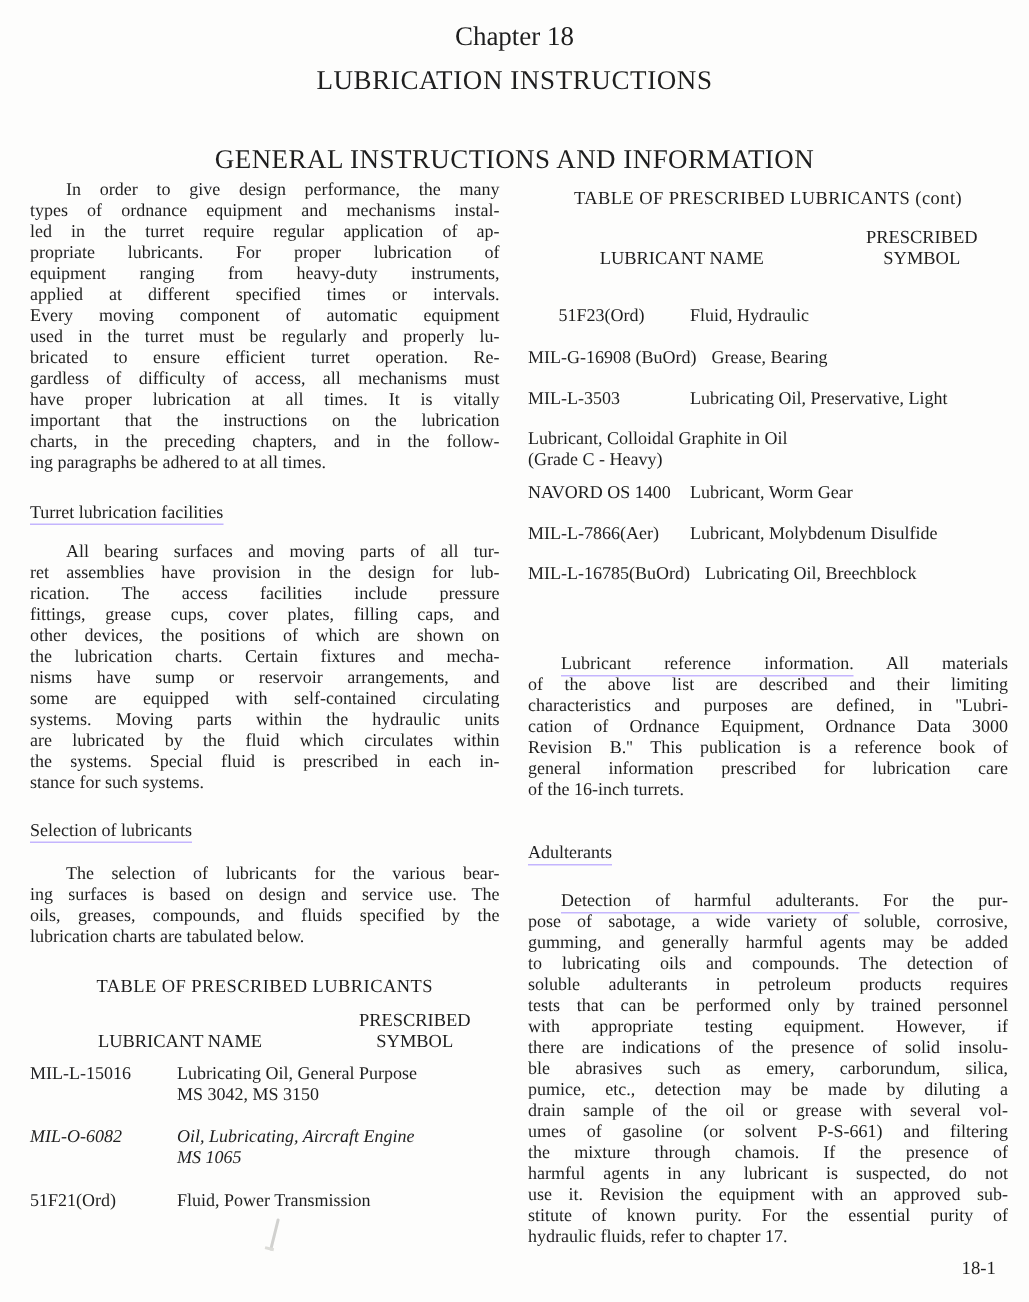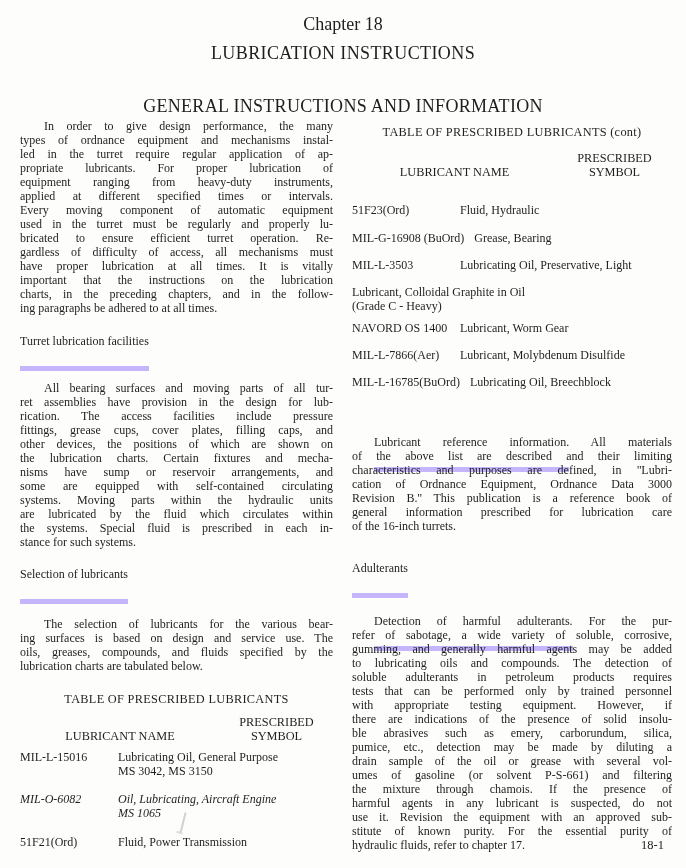--- a/index.html
+++ b/index.html
@@ -31,21 +31,21 @@
   }
   .para div.pline:last-of-type { text-align-last: left; }
   .para div.pline:first-of-type { text-indent: 24px; }
   .para.cont div.pline:first-of-type { text-indent: 0; }
   .lead-line {
     text-align: justify;
     text-align-last: justify;
     height: 14px;
     text-indent: 22px;
   }
-  .underline { border-bottom: 5px solid #c4b5fd; padding-bottom: 18px; }
+  .underline { border-bottom: 1px solid #c4b5fd; padding-bottom: 1px; }
 
   .sub-heading { display: block; }
   .sub-heading .underline { display: inline-block; }
 
   .tbl-title { text-align: center; font-size: 12.3px; letter-spacing: 0.3px; }
   .tbl-head { display: flex; align-items: flex-end; font-size: 12.3px; }
   .th-name   { width: 200px; text-align: center; }
   .th-symbol { flex: 1; text-align: center; line-height: 14px; }
   .col-right .th-name { width: 205px; }
 
@@ -181,21 +181,21 @@
     <div class="tbl-head" style="margin-top: 12px;">
       <div class="th-name">LUBRICANT NAME</div>
       <div class="th-symbol">
         <div>PRESCRIBED</div>
         <div>SYMBOL</div>
       </div>
     </div>
 
     <div style="margin-top: 14px;">
 
-        <div class="trow" style="margin-top: 24px;">
+        <div class="trow" style="margin-top: 24px; text-align: center;">
           <div class="t-sym">51F23(Ord)</div>
           <div class="t-name">
             <div>Fluid, Hydraulic</div>
 
           </div>
         </div>
 
         <div class="trow" style="margin-top: 14px;">
           <div class="t-sym">MIL-G-16908 (BuOrd)</div>
           <div class="t-name">
@@ -262,21 +262,21 @@
     <div class="sub-heading" style="margin-top: 28px;">
       <span class="underline">Adulterants</span>
     </div>
 
     <div class="para cont" style="margin-top: 16px;">
       <div class="lead-line">
         <span class="underline">Detection of harmful adulterants.</span><span>  For the pur-</span>
       </div>
       <div>
 
-      <div class="pline">refer of sabotage, a wide variety of soluble, corrosive,</div>
+      <div class="pline">pose of sabotage, a wide variety of soluble, corrosive,</div>
           <div class="pline">gumming, and generally harmful agents may be added</div>
           <div class="pline">to lubricating oils and compounds.  The detection of</div>
           <div class="pline">soluble adulterants in petroleum products requires</div>
           <div class="pline">tests that can be performed only by trained personnel</div>
           <div class="pline">with appropriate testing equipment.  However, if</div>
           <div class="pline">there are indications of the presence of solid insolu-</div>
           <div class="pline">ble abrasives such as emery, carborundum, silica,</div>
           <div class="pline">pumice, etc., detection may be made by diluting a</div>
           <div class="pline">drain sample of the oil or grease with several vol-</div>
           <div class="pline">umes of gasoline (or solvent P-S-661) and filtering</div>

